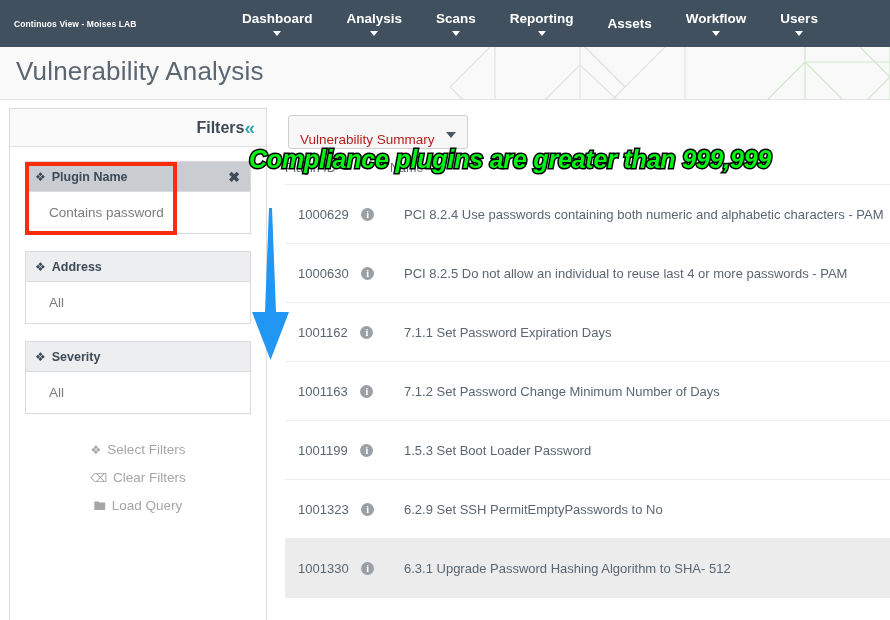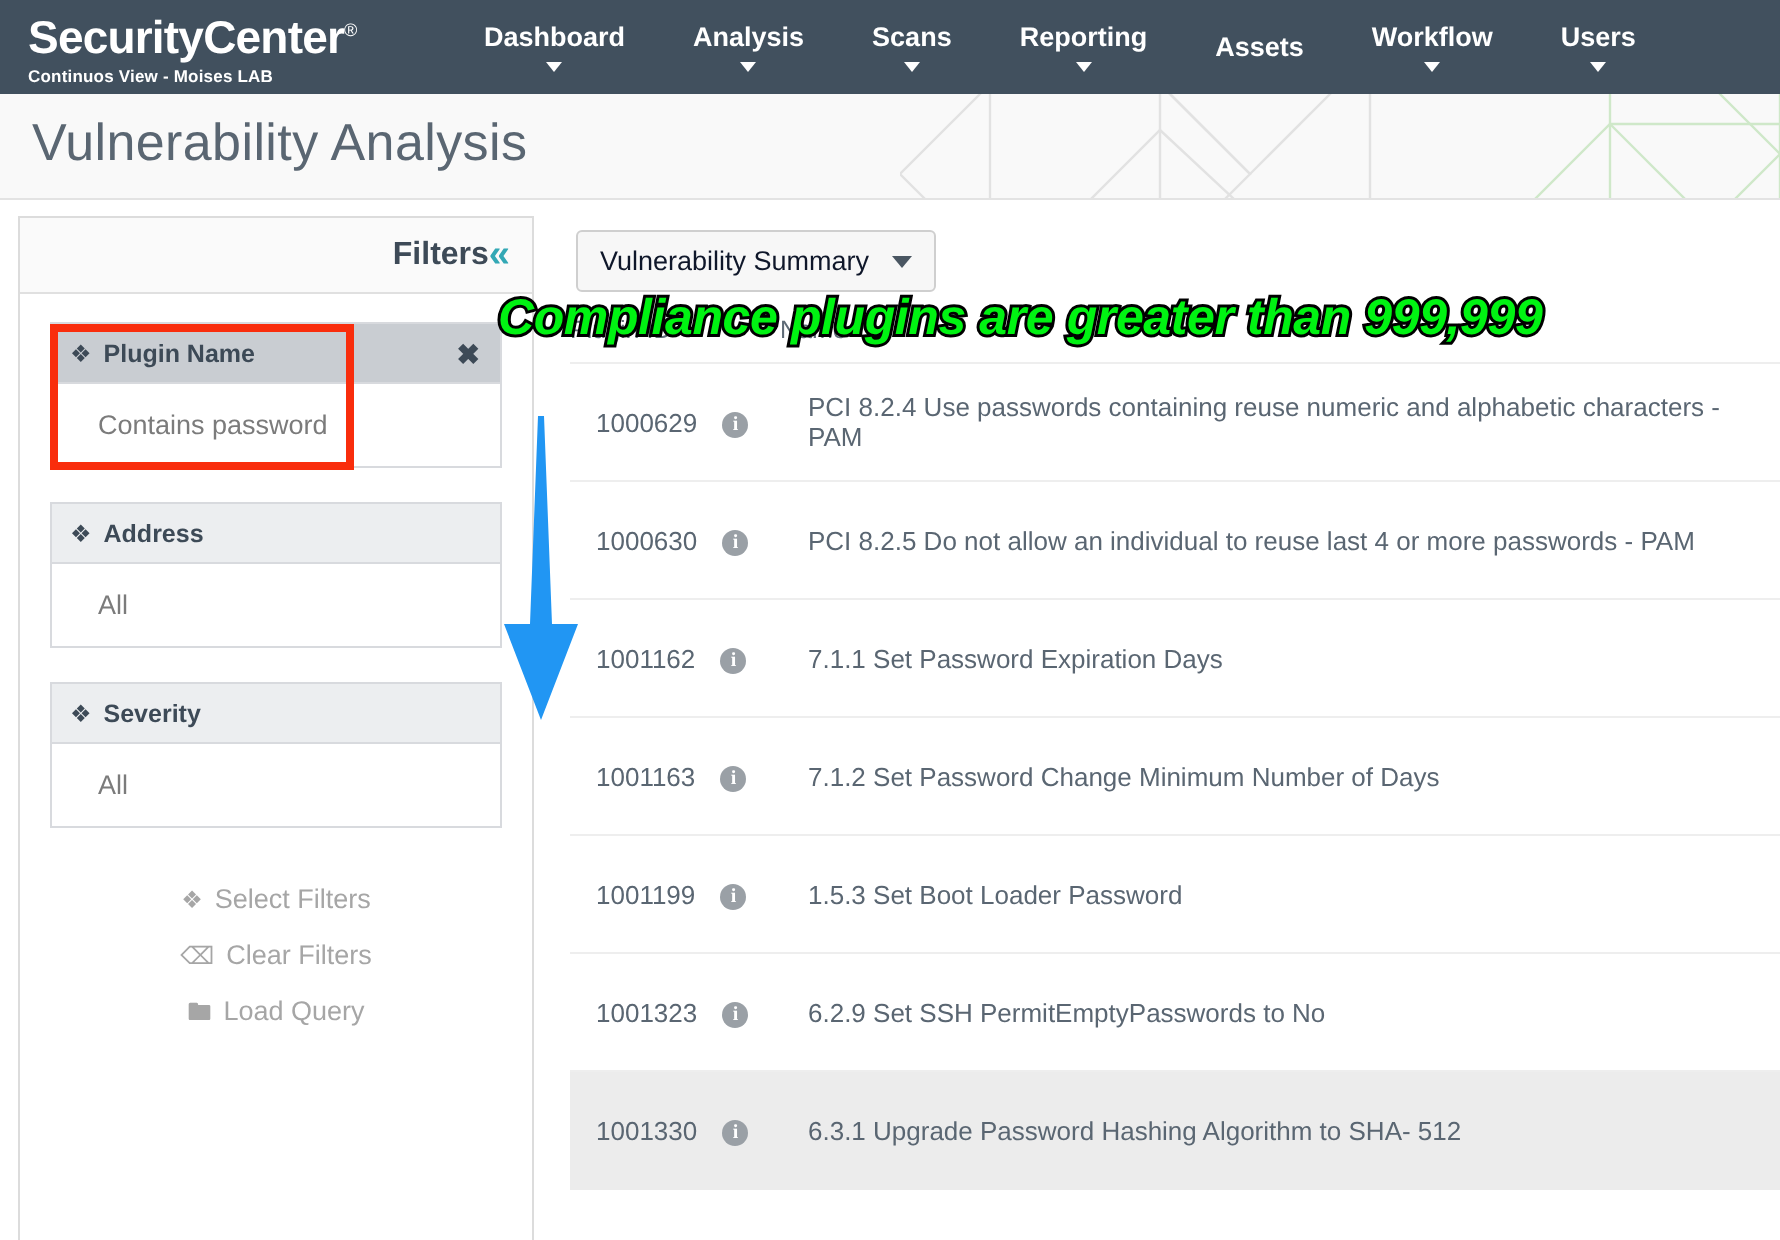--- a/index.html
+++ b/index.html
@@ -121,25 +121,25 @@
   }
   .fa-icon { font-size: 12px; line-height: 1; }
 
   
   .content {
     position: absolute; left: 285px; top: 108px;
     width: 605px; height: 512px; background: #ffffff;
   }
   .summary-btn {
     margin-left: 3px; margin-top: 7px;
-    display: inline-flex; align-items: center; gap: 11px;
-    height: 31px; padding: 6px 11px;
+    display: inline-flex; gap: 11px;
+    height: 31px; padding: 16px 11px;
     background: #f7f7f7; border: 1px solid #cfcfcf;
     border-radius: 3px; cursor: pointer;
-    font-size: 13.5px; color: #0f172a;
+    font-size: 13.5px; color: #b91c1c;
   }
   .caret-dark {
     width: 0; height: 0;
     border-left: 5px solid transparent;
     border-right: 5px solid transparent;
     border-top: 6px solid #4a5662;
   }
 
   table.plugins { width: 605px; border-collapse: collapse; margin-top: 12px; }
   table.plugins th {
@@ -188,23 +188,20 @@
   }
   .anno-arrow { position: absolute; left: 246px; top: 200px; pointer-events: none; }
 </style>
 </head>
 <body>
 
 <div id="app">
 
   <div class="navbar">
     <div class="brand">
-      <div class="brand-title">
-        <span>SecurityCenter</span><span class="brand-tm">®</span>
-      </div>
       <div class="brand-sub">Continuos View - Moises LAB</div>
     </div>
     <div class="nav-items">
       <div class="nav-item">
         <span>Dashboard</span>
         <span class="caret-down"></span>
       </div>
       <div class="nav-item">
         <span>Analysis</span>
         <span class="caret-down"></span>
@@ -327,21 +324,21 @@
             <span>Name</span>
           </th>
         </tr>
       </thead>
       <tbody>
         <tr>
           <td class="cell-id">
             <span>1000629</span>
             <span class="info-icon">i</span>
           </td>
-          <td class="cell-name">PCI 8.2.4 Use passwords containing reuse numeric and alphabetic characters - PAM</td>
+          <td class="cell-name">PCI 8.2.4 Use passwords containing both numeric and alphabetic characters - PAM</td>
         </tr>
         <tr>
           <td class="cell-id">
             <span>1000630</span>
             <span class="info-icon">i</span>
           </td>
           <td class="cell-name">PCI 8.2.5 Do not allow an individual to reuse last 4 or more passwords - PAM</td>
         </tr>
         <tr>
           <td class="cell-id">

